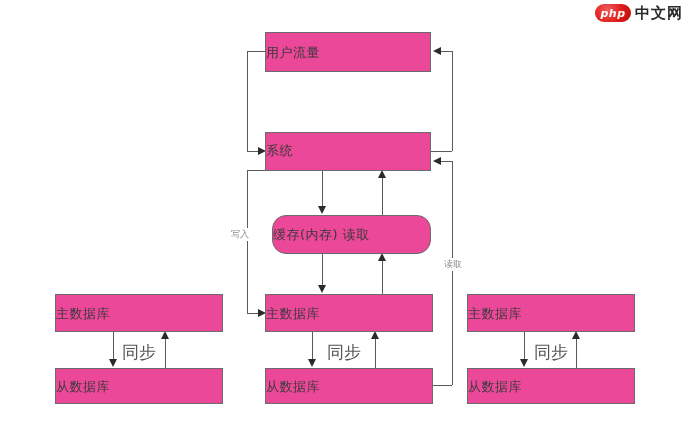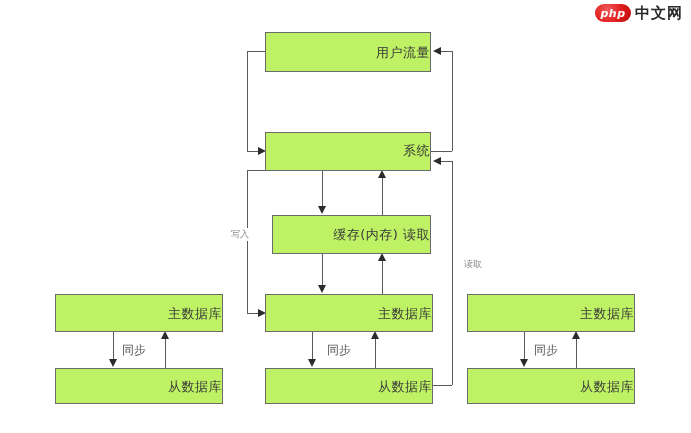--- a/index.html
+++ b/index.html
@@ -16,24 +16,24 @@
     width: 691px;
     height: 433px;
     background: #ffffff;
     overflow: hidden;
   }
   
   .node {
     position: absolute;
     box-sizing: border-box;
     border: 1px solid #6b6b6b;
-    background: #bef264;
+    background: #ec4899;
     display: flex;
     align-items: center;
-    justify-content: flex-end;
+    justify-content: flex-start;
     color: #3a3a3a;
     font-size: 13px;
     line-height: 1;
     letter-spacing: 0.5px;
     z-index: 3;
   }
   .node .label {
     display: block;
     white-space: nowrap;
   }
@@ -69,21 +69,21 @@
   }
   .arrow.left {
     border-top: 4px solid transparent;
     border-bottom: 4px solid transparent;
     border-right: 8px solid #2b2b2b;
   }
   
   .edge-label {
     position: absolute;
     color: #555555;
-    font-size: 12px;
+    font-size: 17px;
     line-height: 1;
     white-space: nowrap;
     background: #ffffff;
     padding: 1px 2px;
     z-index: 4;
   }
   .edge-label.vertical-text {
     font-size: 9px;
     color: #8d8d8d;
     padding: 2px 1px;
@@ -157,21 +157,21 @@
   <div class="seg h" style="left:247px; top:170px; width:18px;"></div>
   <div class="seg v" style="left:247px; top:170px; height:143px;"></div>
   <div class="seg h" style="left:247px; top:313px; width:14px;"></div>
   <div class="arrow right" style="left:258px; top:309px;"></div>
   <div class="edge-label vertical-text" style="left:230px; top:228px;">写入</div>
 
   <div class="seg h" style="left:433px; top:385px; width:19px;"></div>
   <div class="seg v" style="left:452px; top:161px; height:224px;"></div>
   <div class="seg h" style="left:441px; top:161px; width:12px;"></div>
   <div class="arrow left" style="left:433px; top:157px;"></div>
-  <div class="edge-label vertical-text" style="left:463px; top:258px;">读取</div>
+  <div class="edge-label vertical-text" style="left:443px; top:258px;">读取</div>
 
   <div class="seg v" style="left:312px; top:331px; height:30px;"></div>
   <div class="arrow down" style="left:308px; top:359px;"></div>
   <div class="seg v" style="left:375px; top:339px; height:29px;"></div>
   <div class="arrow up" style="left:371px; top:331px;"></div>
   <div class="edge-label" style="left:325px; top:343px;">同步</div>
 
   <div class="seg v" style="left:113px; top:331px; height:30px;"></div>
   <div class="arrow down" style="left:109px; top:359px;"></div>
   <div class="seg v" style="left:165px; top:339px; height:29px;"></div>
@@ -185,21 +185,21 @@
   <div class="edge-label" style="left:532px; top:343px;">同步</div>
 
   <div class="node" style="left:265px; top:32px; width:166px; height:40px;">
     <span class="label">用户流量</span>
   </div>
 
   <div class="node" style="left:265px; top:132px; width:166px; height:39px;font-family:Liberation Mono, monospace;">
     <span class="label">系统</span>
   </div>
 
-  <div class="node" style="left:272px; top:215px; width:159px; height:39px;">
+  <div class="node" style="left:272px; top:215px; width:159px; height:39px;border-radius:14px;">
     <span class="label">缓存(内存) 读取</span>
   </div>
 
   <div class="node" style="left:265px; top:294px; width:168px; height:38px;">
     <span class="label">主数据库</span>
   </div>
 
   <div class="node" style="left:265px; top:368px; width:168px; height:36px;">
     <span class="label">从数据库</span>
   </div>

